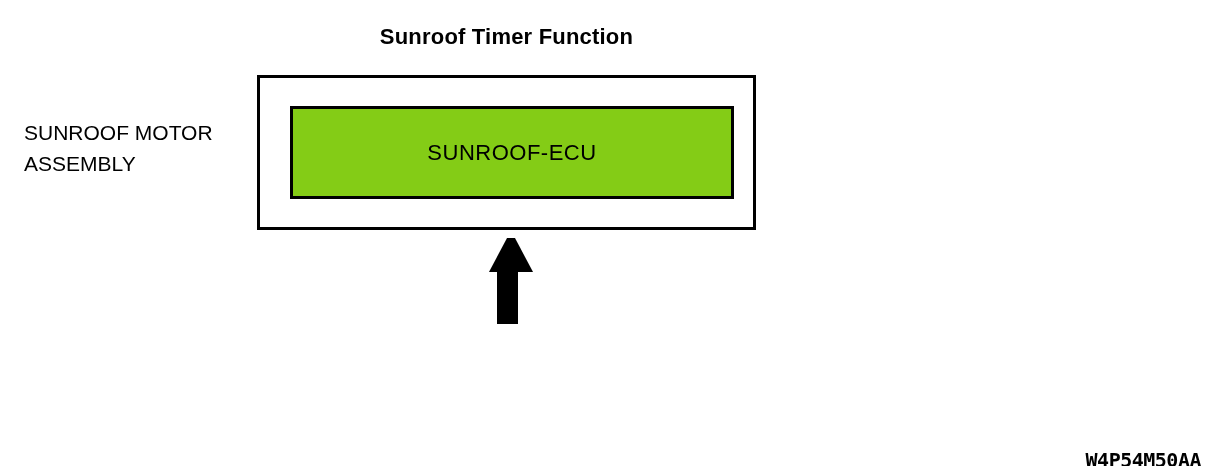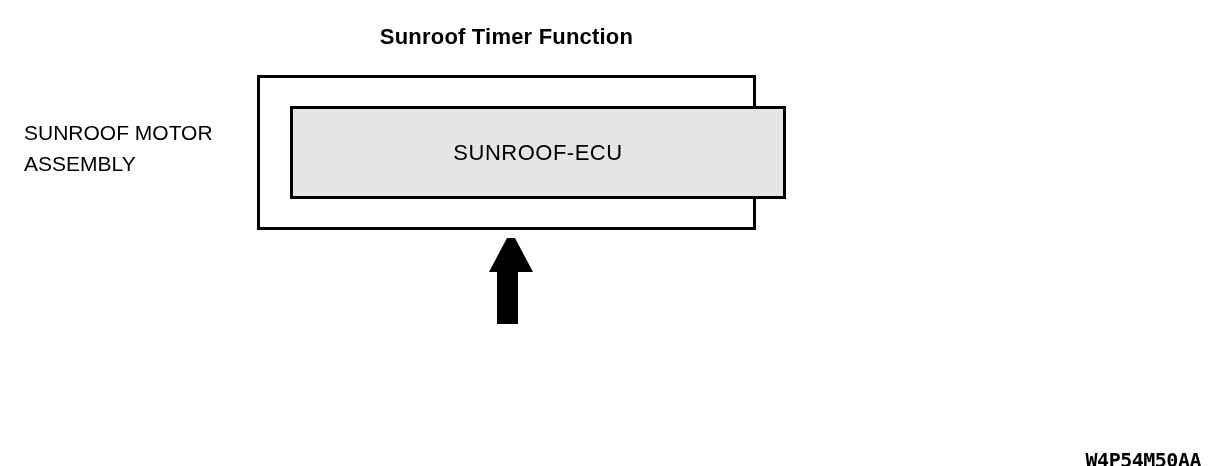--- a/index.html
+++ b/index.html
@@ -39,24 +39,24 @@
     top: 67px;
     width: 499px;
     height: 155px;
     border: 3px solid #000000;
     background: #ffffff;
   }
   .inner-box {
     position: absolute;
     left: 282px;
     top: 98px;
-    width: 496px;
+    width: 444px;
     height: 93px;
     border: 3px solid #000000;
-    background: #e5e5e5;
+    background: #84cc16;
     display: flex;
     align-items: center;
     justify-content: center;
     font-size: 22px;
     letter-spacing: 0.5px;
   }
   .arrow-up {
     position: absolute;
     left: 481px;
     top: 222px;

